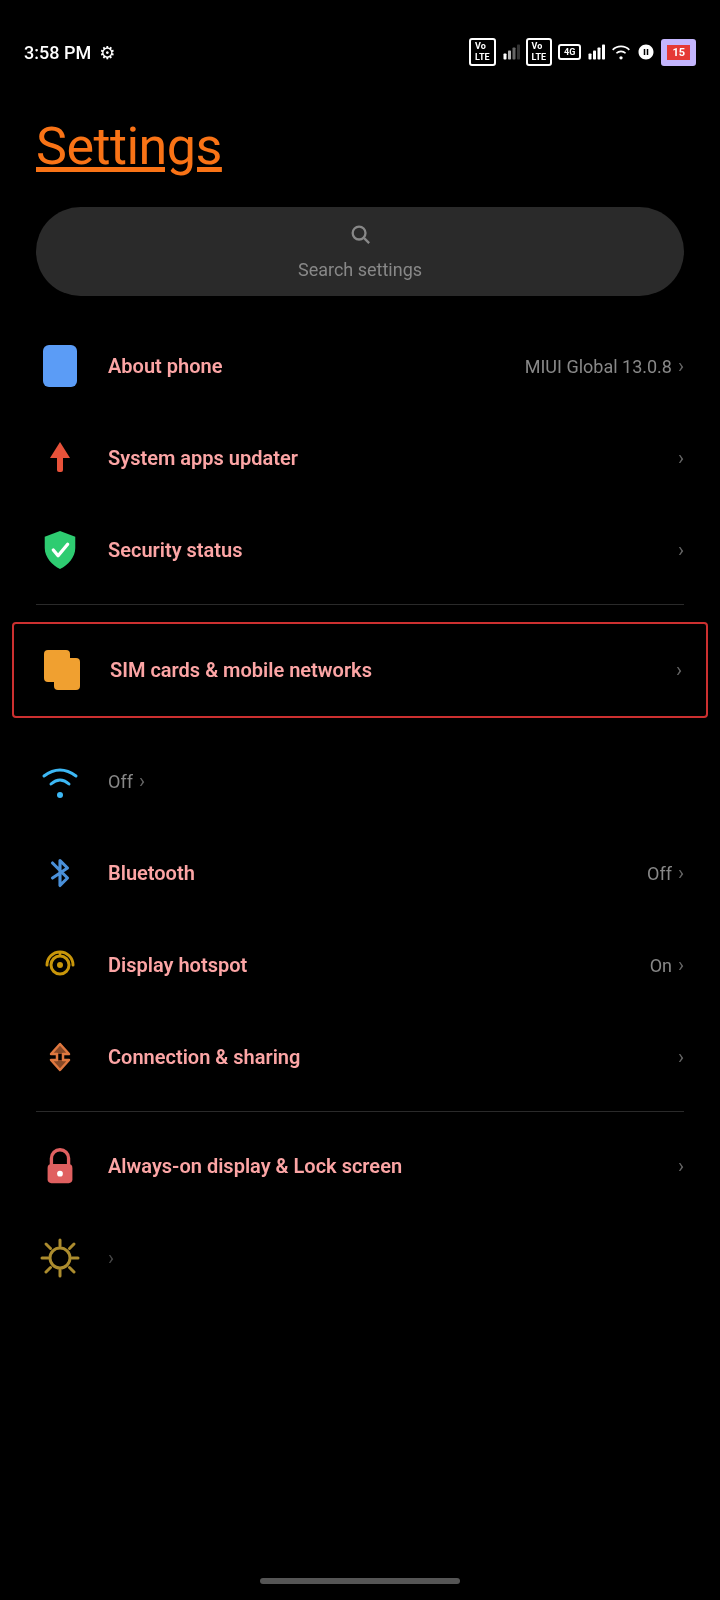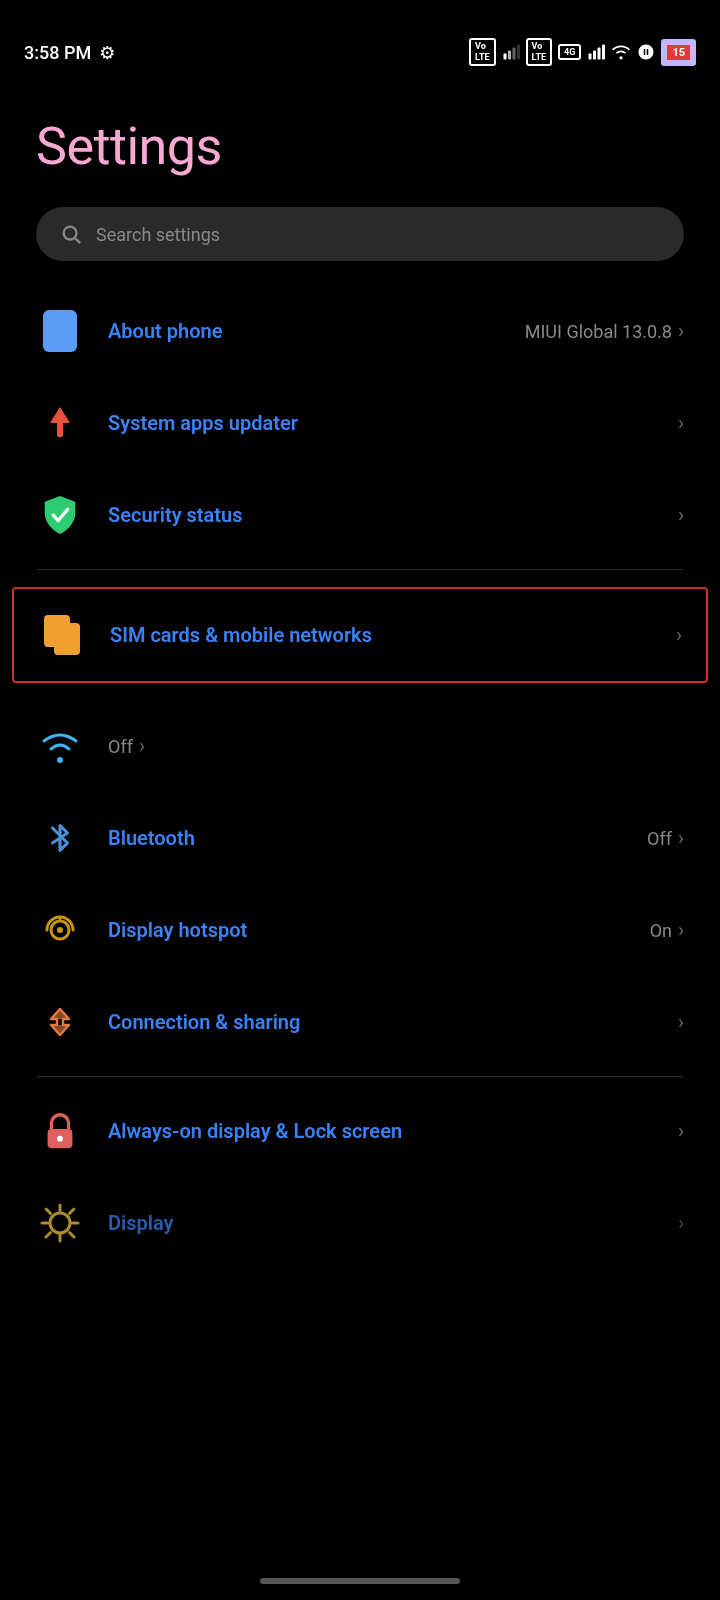--- a/index.html
+++ b/index.html
@@ -56,35 +56,37 @@
       position: relative;
     }
 
     
     .page-header {
       padding: 40px 36px 20px 36px;
     }
     .page-title {
       font-size: 52px;
       font-weight: 400;
-      color: #f9a8d4;
+      color: #f97316;
       letter-spacing: -0.5px;
+      text-decoration: underline;
     }
 
     
     .search-container {
       padding: 10px 36px 24px 36px;
     }
     .search-bar {
       background: #2a2a2a;
       border-radius: 50px;
       display: flex;
       align-items: center;
       padding: 16px 24px;
       gap: 14px;
+      flex-direction: column;
     }
     .search-icon-svg {
       width: 22px;
       height: 22px;
       color: #888;
       flex-shrink: 0;
     }
     .search-placeholder {
       color: #888;
       font-size: 18px;
@@ -119,21 +121,21 @@
       font-size: 30px;
     }
     .item-content {
       flex: 1;
       display: flex;
       flex-direction: column;
     }
     .item-label {
       font-size: 20px;
       font-weight: 600;
-      color: #3b82f6;
+      color: #fca5a5;
     }
     .item-right {
       display: flex;
       align-items: center;
       gap: 6px;
       color: #888;
       font-size: 18px;
     }
     .chevron {
       color: #666;
@@ -400,23 +402,20 @@
         <line x1="20" y1="2" x2="20" y2="8" stroke="#f5c842" stroke-width="3" stroke-linecap="round"></line>
         <line x1="20" y1="32" x2="20" y2="38" stroke="#f5c842" stroke-width="3" stroke-linecap="round"></line>
         <line x1="2" y1="20" x2="8" y2="20" stroke="#f5c842" stroke-width="3" stroke-linecap="round"></line>
         <line x1="32" y1="20" x2="38" y2="20" stroke="#f5c842" stroke-width="3" stroke-linecap="round"></line>
         <line x1="6" y1="6" x2="10.5" y2="10.5" stroke="#f5c842" stroke-width="3" stroke-linecap="round"></line>
         <line x1="29.5" y1="29.5" x2="34" y2="34" stroke="#f5c842" stroke-width="3" stroke-linecap="round"></line>
         <line x1="34" y1="6" x2="29.5" y2="10.5" stroke="#f5c842" stroke-width="3" stroke-linecap="round"></line>
         <line x1="10.5" y1="29.5" x2="6" y2="34" stroke="#f5c842" stroke-width="3" stroke-linecap="round"></line>
       </svg>
     </div>
-    <div class="item-content">
-      <span class="item-label">Display</span>
-    </div>
     <div class="item-right">
       <span class="chevron">›</span>
     </div>
   </div>
 
 </div>
 
 <div class="bottom-bar"></div>
 
 </body></html>

